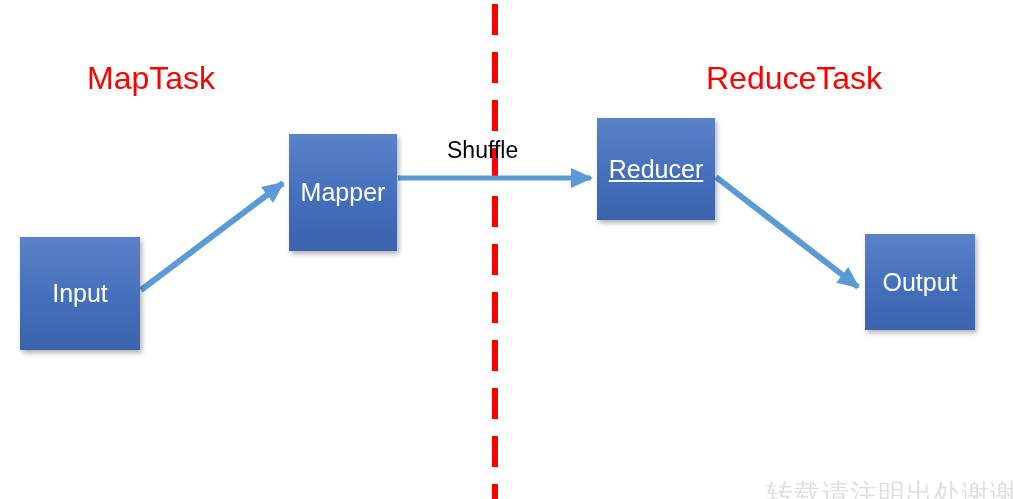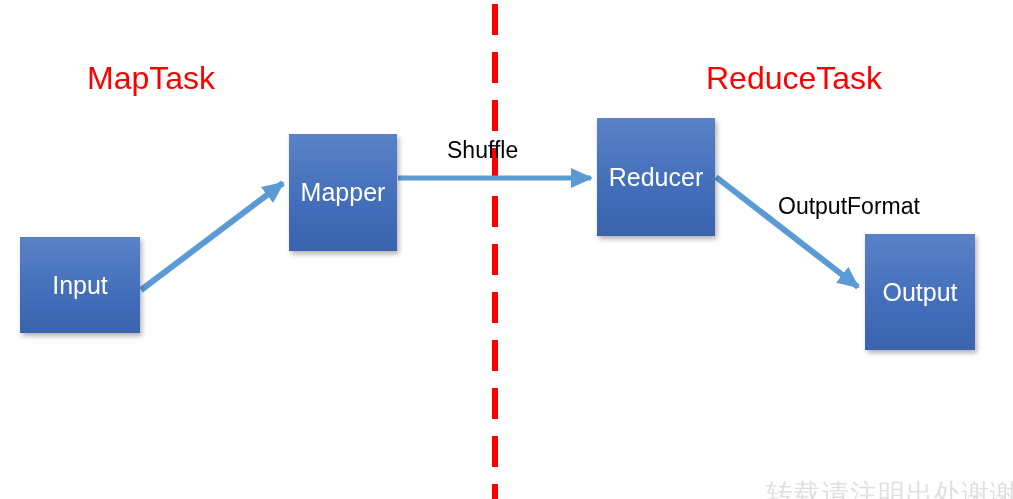--- a/index.html
+++ b/index.html
@@ -27,24 +27,24 @@
     position: absolute;
     z-index: 2;
     display: flex;
     align-items: center;
     justify-content: center;
     color: #ffffff;
     font-size: 25px;
     background: linear-gradient(180deg, #5a82c8 0%, #446fba 55%, #3b63ae 100%);
     box-shadow: 2px 3px 5px rgba(0,0,0,0.30);
   }
-  .node-input   { left: 20px;  top: 237px; width: 120px; height: 96px; }
+  .node-input   { left: 20px;  top: 237px; width: 120px; height: 113px; }
   .node-mapper  { left: 289px; top: 118px; width: 108px; height: 117px; margin-top: 16px; }
-  .node-reducer { left: 597px; top: 118px; width: 118px; height: 118px; }
-  .node-output  { left: 865px; top: 234px; width: 110px; height: 116px; }
+  .node-reducer { left: 597px; top: 118px; width: 118px; height: 102px; text-decoration: underline; }
+  .node-output  { left: 865px; top: 234px; width: 110px; height: 96px; }
   .section-title {
     position: absolute;
     z-index: 2;
     font-size: 32px;
     line-height: 1.2;
     white-space: nowrap;
   }
   .title-map    { left: 87px;  top: 59px; }
   .title-reduce { left: 706px; top: 59px; }
   .edge-label {
@@ -101,15 +101,14 @@
 
   <div class="node node-mapper">Mapper</div>
 
   <div class="node node-reducer">Reducer</div>
 
   <div class="node node-output">Output</div>
 
 
   <div class="edge-label label-shuffle">Shuffle</div>
 
-  <div class="edge-label label-outputformat">OutputFormat</div>
 
 </div>
 
 </body></html>

